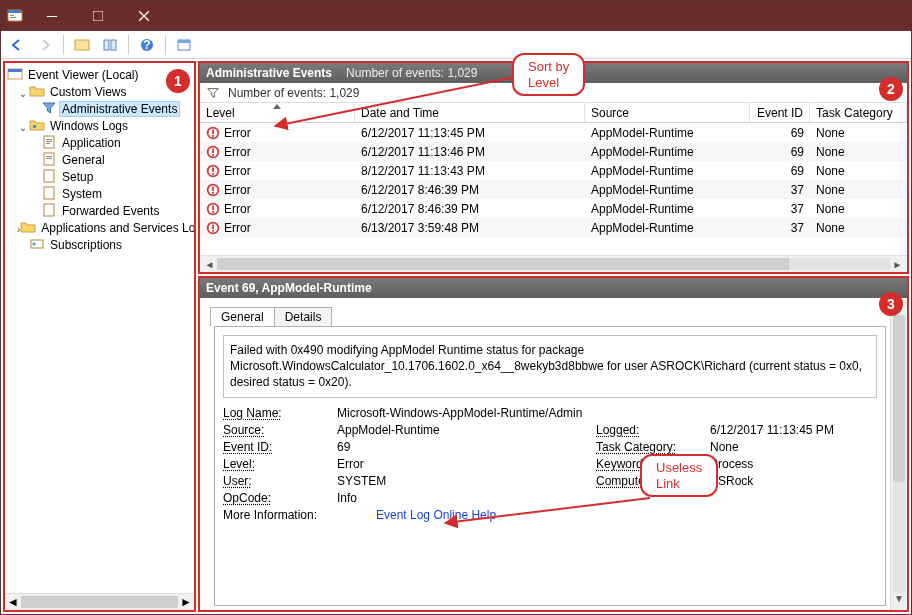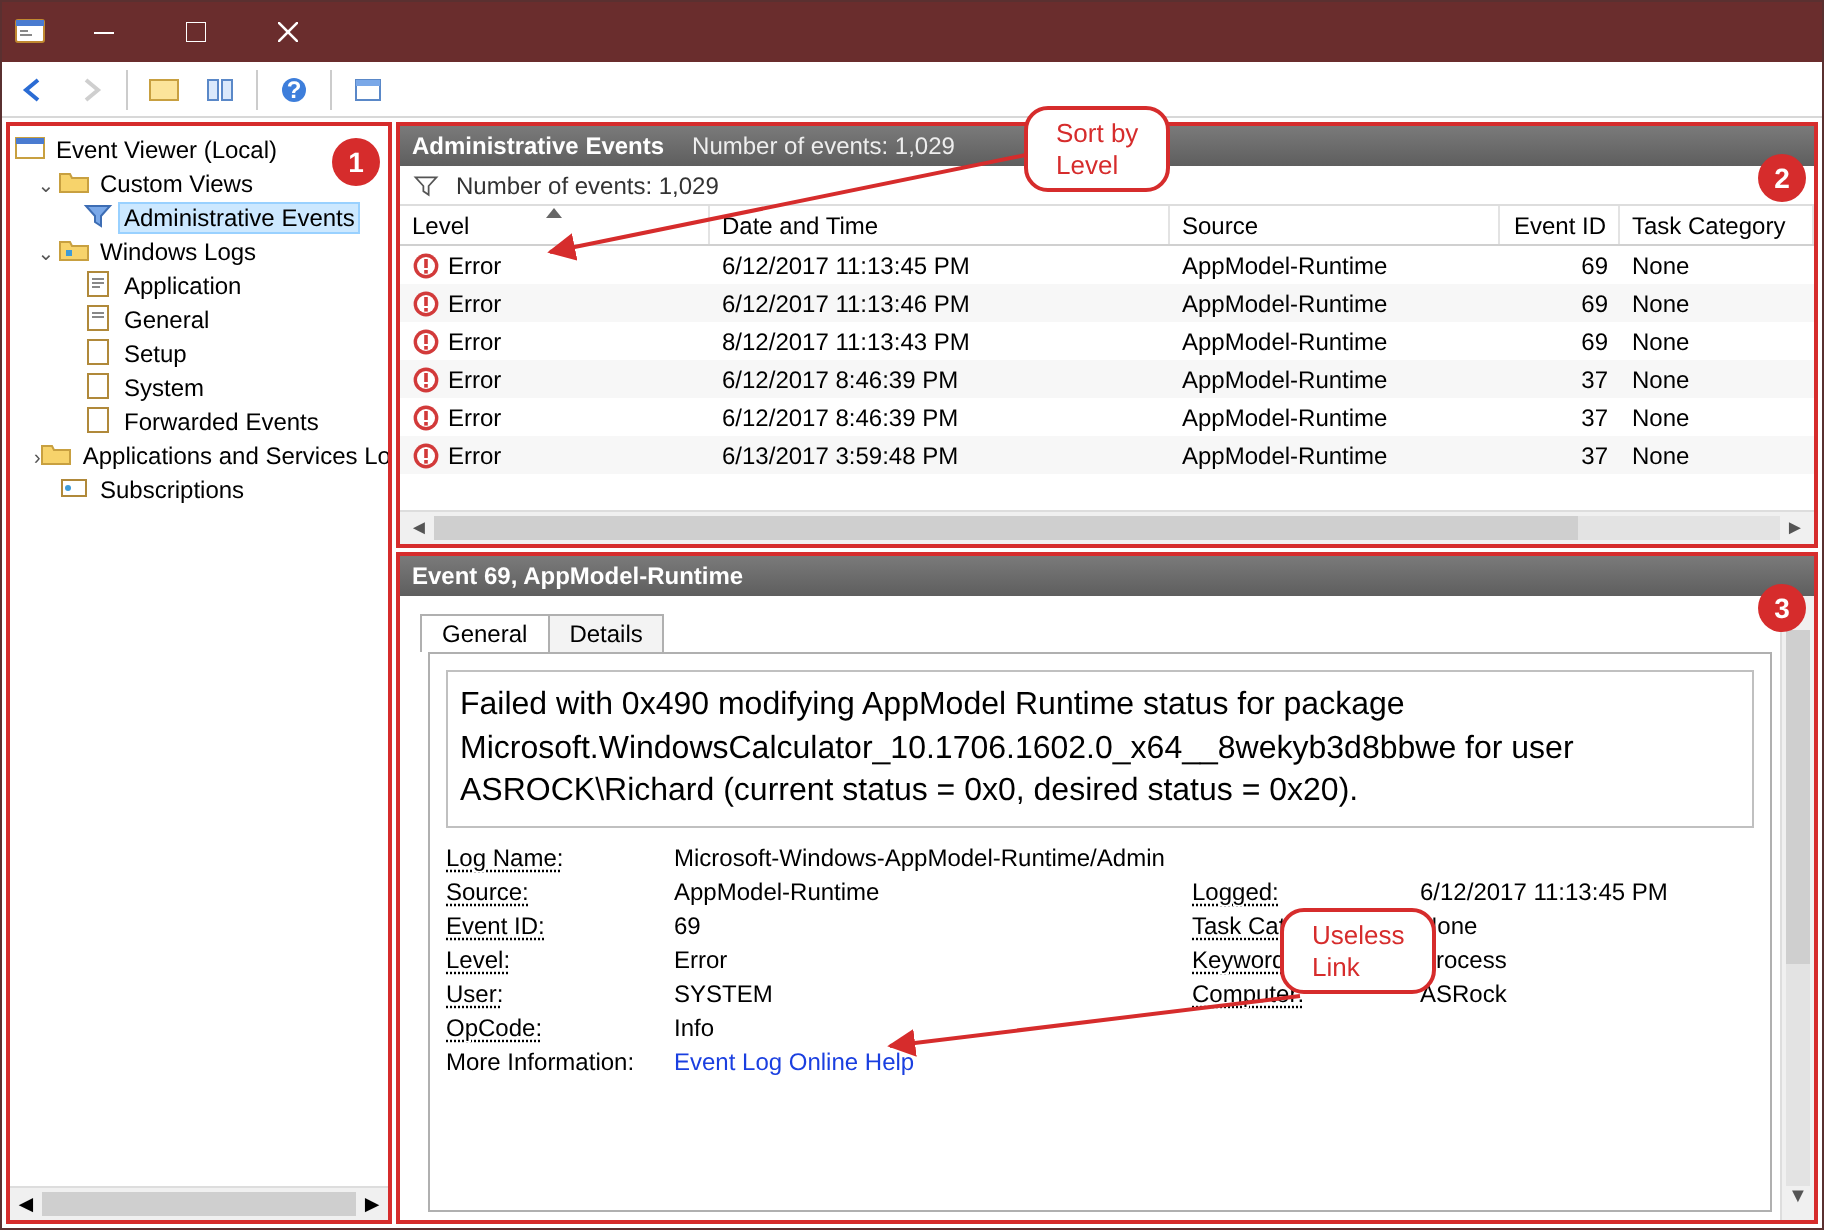--- a/index.html
+++ b/index.html
@@ -68,26 +68,26 @@
 .detail-main { flex:1; display:flex; flex-direction:column; padding: 6px 0 0 10px; }
 .vscroll { width:17px; background:#f0f0f0; display:flex; flex-direction:column; align-items:center; padding:2px 0; border-left:1px solid #ddd; }
 .vscroll .arrow { height:15px; color:#555; font-size:10px; }
 .vscroll .track { flex:1; width:12px; background:#e3e3e3; position:relative; }
 .vscroll .thumb { position:absolute; top:0; left:0; right:0; height:60%; background:#cfcfcf; }
 
 .tabs { display:flex; align-items:flex-end; height:22px; margin-left:0; }
 .tab { border:1px solid #b0b0b0; border-bottom:none; padding:2px 10px; background:#f3f3f3; margin-right:-1px; cursor:default; position:relative; }
 .tab.active { background:#fff; z-index:2; }
 .tab-page { flex:1; border:1px solid #b0b0b0; padding:8px; margin:0 4px 4px 4px; display:flex; flex-direction:column; gap:8px; overflow:hidden; background:#fff; }
-.desc-box { border:1px solid #c0c0c0; padding:6px; font-size:16px; line-height:1.35; }
+.desc-box { border:1px solid #c0c0c0; padding:6px; font-size:12px; line-height:1.35; }
 
 .kv-grid { display:grid; grid-template-columns: 110px 255px 110px 1fr; row-gap:3px; column-gap:4px; }
 .kv-grid .k { text-decoration: underline dotted #000; text-underline-offset:2px; }
 .kv-grid .k.nound { text-decoration:none; }
-.link { color:#1a3fe0; cursor:pointer; }
+.link { color:#1a3fe0; cursor:pointer;margin-left:39px; }
 
 
 .anno { position:absolute; pointer-events:none; }
 .badge { width:24px; height:24px; border-radius:50%; background:#d62c2c; color:#fff; display:flex; align-items:center; justify-content:center; font-weight:bold; font-size:14px; z-index:50; }
 .callout { background:#fff; border:2px solid #d62c2c; border-radius:12px; color:#d62c2c; padding:4px 14px; font-size:13px; text-align:left; line-height:1.2; z-index:50; }
 svg.anno-svg { position:absolute; top:0; left:0; width:100%; height:100%; pointer-events:none; z-index:40; }
 </style>
 </head>
 <body>
 

